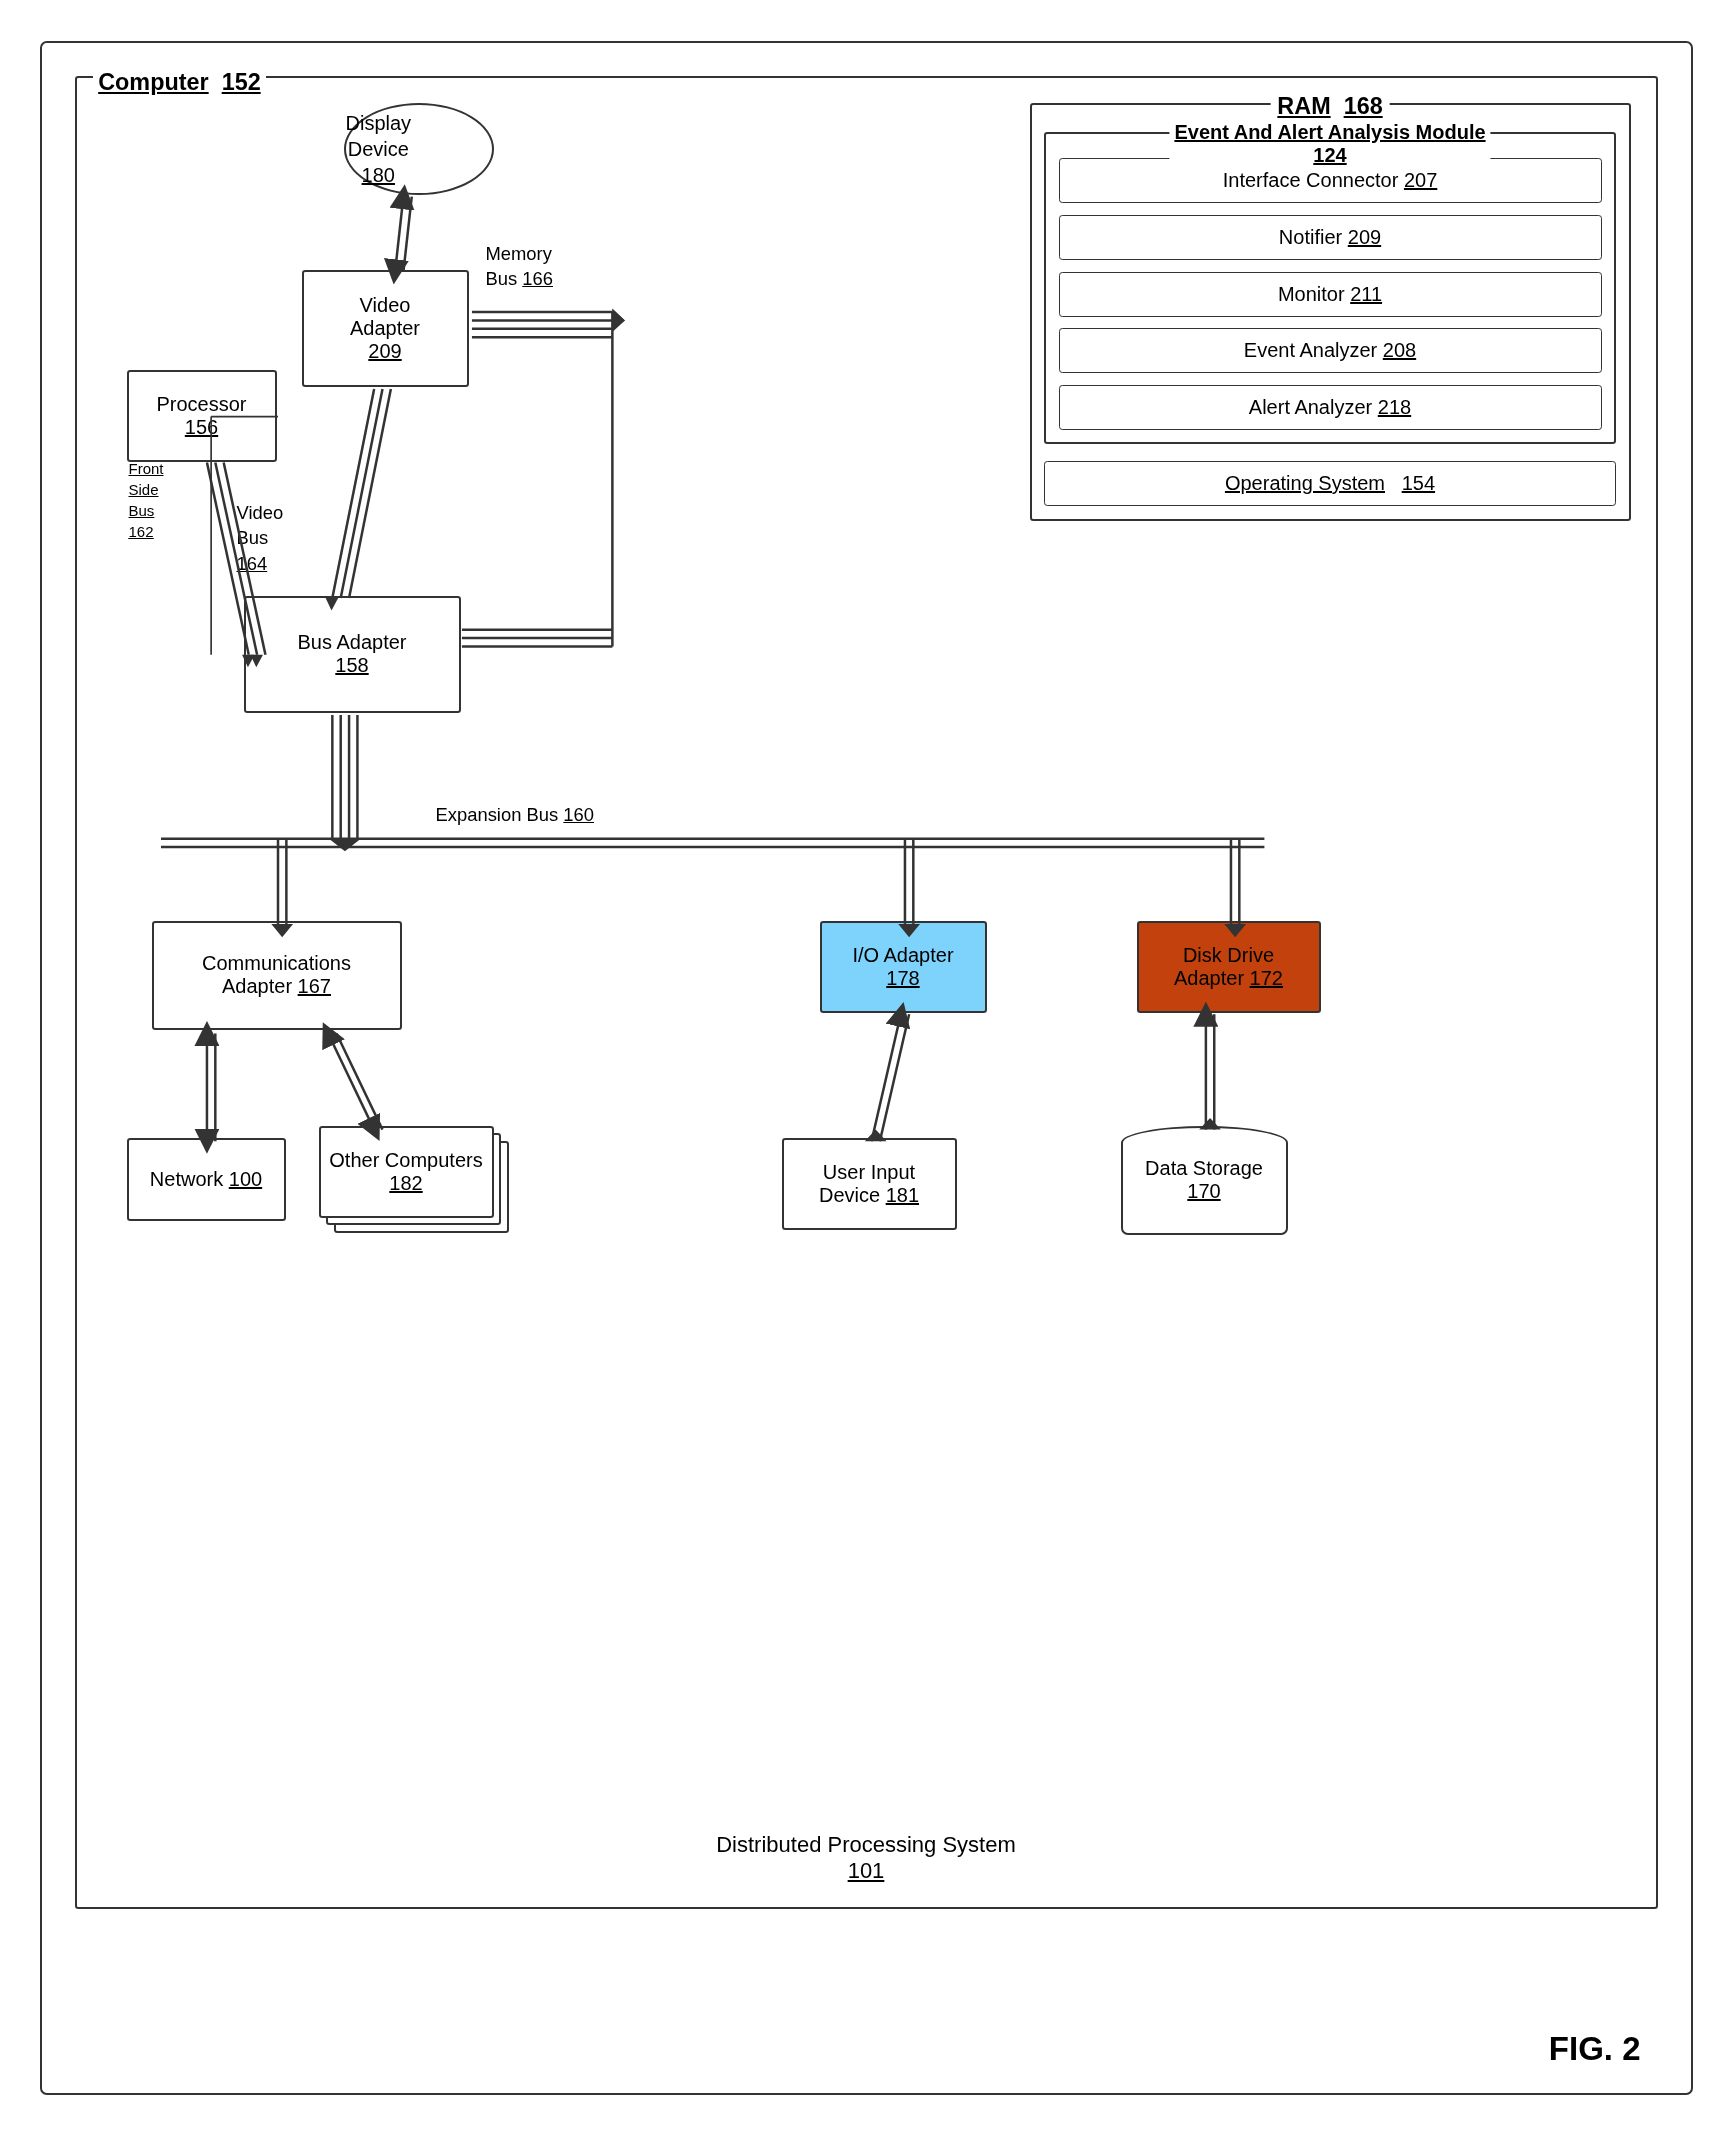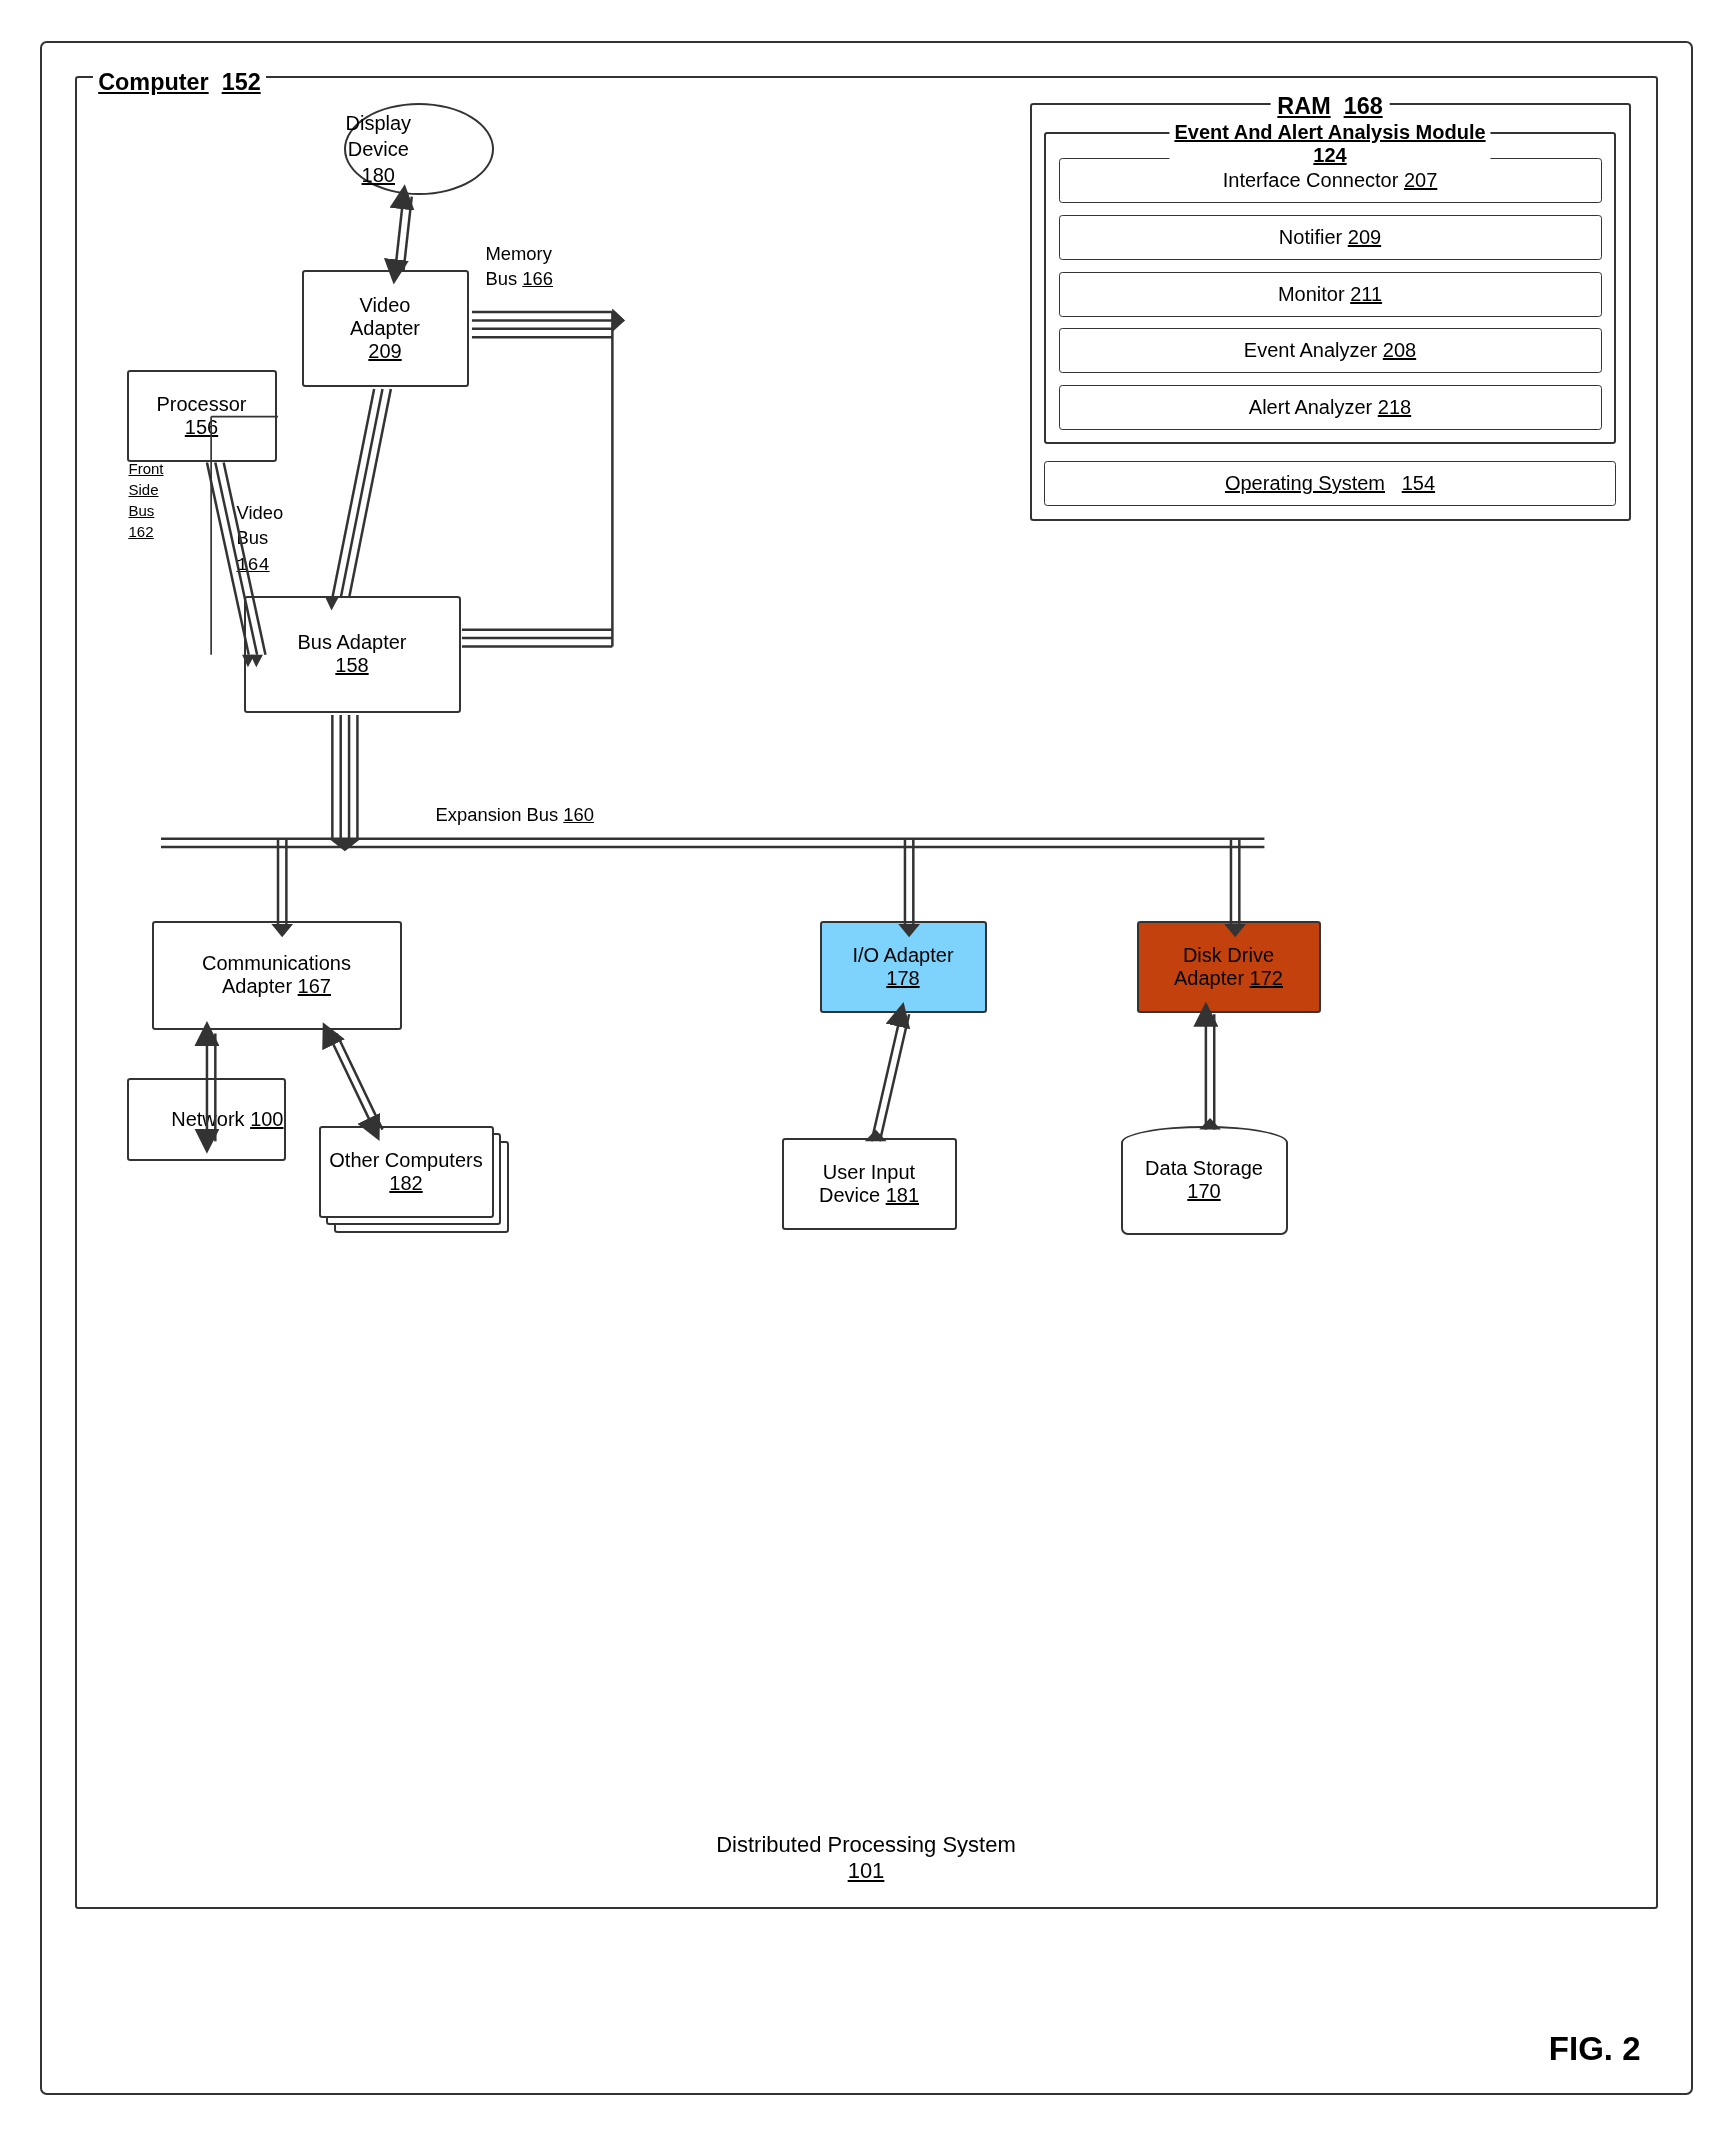--- a/index.html
+++ b/index.html
@@ -198,21 +198,21 @@
     }
     .label-frontside span { text-decoration: underline; }
 
     .label-videobus {
       position: absolute;
       top: 422px;
       left: 160px;
       font-size: 18.4px;
       line-height: 1.4;
     }
-    .label-videobus span { text-decoration: underline; font-family: Liberation Mono, monospace; }
+    .label-videobus span { text-decoration: underline; }
 
     .label-membus {
       position: absolute;
       top: 163px;
       left: 409px;
       font-size: 18.4px;
       line-height: 1.4;
     }
     .label-membus span { text-decoration: underline; }
 
@@ -277,29 +277,29 @@
       justify-content: center;
       text-align: center;
       font-size: 20px;
       background: #c2410c;
     }
     .disk-adapter-box span { text-decoration: underline; }
 
     
     .network-box {
       position: absolute;
-      top: 1000px;
+      top: 1060px;
       left: 50px;
       width: 159px;
       height: 83px;
       border: 2.5px solid #333;
       border-radius: 3.3px;
       display: flex;
       flex-direction: column;
-      align-items: flex-end;
+      align-items: center;
       justify-content: center;
       text-align: center;
       font-size: 20px;
       background: #fff;
     }
     .network-box span { text-decoration: underline; }
 
     
     .other-computers-container {
       position: absolute;

